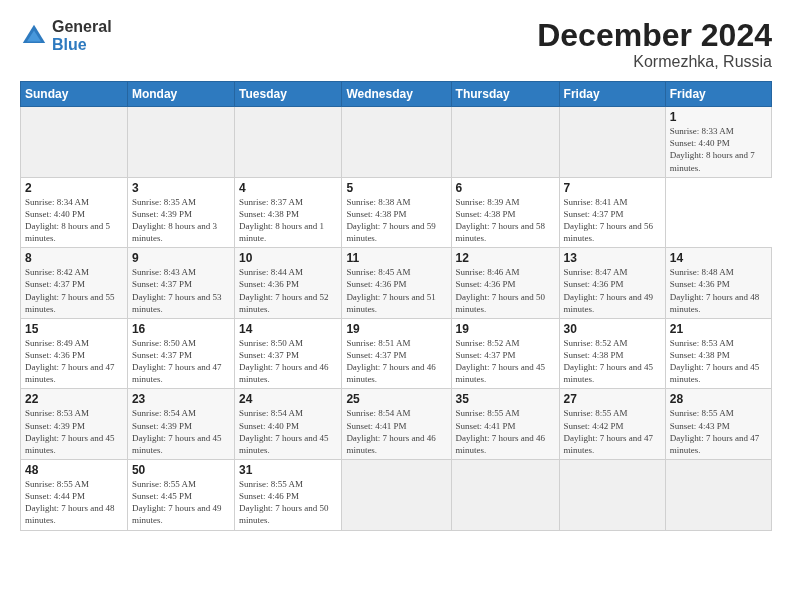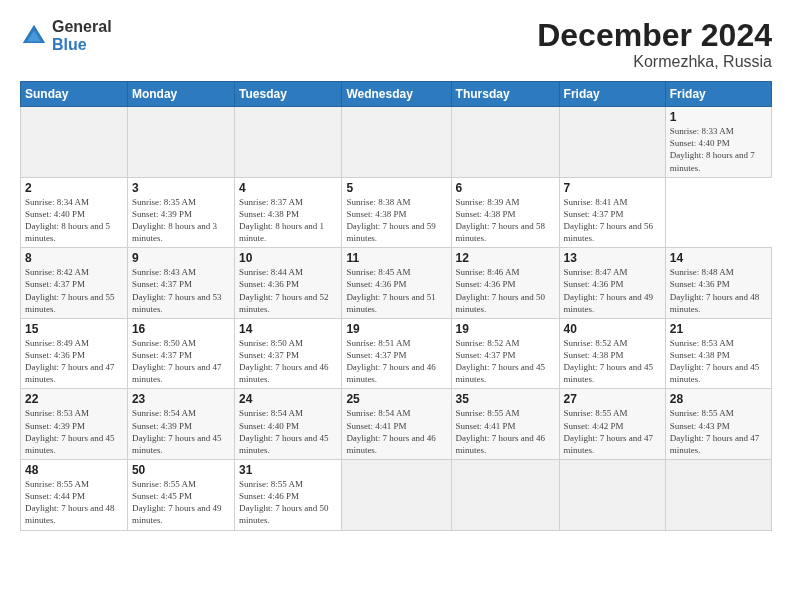--- a/index.html
+++ b/index.html
@@ -164,21 +164,21 @@
           <td><span class="day-num">12</span><span class="day-info">Sunrise: 8:46 AM<br>Sunset: 4:36 PM<br>Daylight: 7 hours and 50 minutes.</span></td>
           <td><span class="day-num">13</span><span class="day-info">Sunrise: 8:47 AM<br>Sunset: 4:36 PM<br>Daylight: 7 hours and 49 minutes.</span></td>
           <td><span class="day-num">14</span><span class="day-info">Sunrise: 8:48 AM<br>Sunset: 4:36 PM<br>Daylight: 7 hours and 48 minutes.</span></td>
         </tr>
         <tr>
           <td><span class="day-num">15</span><span class="day-info">Sunrise: 8:49 AM<br>Sunset: 4:36 PM<br>Daylight: 7 hours and 47 minutes.</span></td>
           <td><span class="day-num">16</span><span class="day-info">Sunrise: 8:50 AM<br>Sunset: 4:37 PM<br>Daylight: 7 hours and 47 minutes.</span></td>
           <td><span class="day-num">14</span><span class="day-info">Sunrise: 8:50 AM<br>Sunset: 4:37 PM<br>Daylight: 7 hours and 46 minutes.</span></td>
           <td><span class="day-num">19</span><span class="day-info">Sunrise: 8:51 AM<br>Sunset: 4:37 PM<br>Daylight: 7 hours and 46 minutes.</span></td>
           <td><span class="day-num">19</span><span class="day-info">Sunrise: 8:52 AM<br>Sunset: 4:37 PM<br>Daylight: 7 hours and 45 minutes.</span></td>
-          <td><span class="day-num">40</span><span class="day-info">Sunrise: 8:52 AM<br>Sunset: 4:38 PM<br>Daylight: 7 hours and 45 minutes.</span></td>
+          <td><span class="day-num">30</span><span class="day-info">Sunrise: 8:52 AM<br>Sunset: 4:38 PM<br>Daylight: 7 hours and 45 minutes.</span></td>
           <td><span class="day-num">21</span><span class="day-info">Sunrise: 8:53 AM<br>Sunset: 4:38 PM<br>Daylight: 7 hours and 45 minutes.</span></td>
         </tr>
         <tr>
           <td><span class="day-num">22</span><span class="day-info">Sunrise: 8:53 AM<br>Sunset: 4:39 PM<br>Daylight: 7 hours and 45 minutes.</span></td>
           <td><span class="day-num">23</span><span class="day-info">Sunrise: 8:54 AM<br>Sunset: 4:39 PM<br>Daylight: 7 hours and 45 minutes.</span></td>
           <td><span class="day-num">24</span><span class="day-info">Sunrise: 8:54 AM<br>Sunset: 4:40 PM<br>Daylight: 7 hours and 45 minutes.</span></td>
           <td><span class="day-num">25</span><span class="day-info">Sunrise: 8:54 AM<br>Sunset: 4:41 PM<br>Daylight: 7 hours and 46 minutes.</span></td>
           <td><span class="day-num">35</span><span class="day-info">Sunrise: 8:55 AM<br>Sunset: 4:41 PM<br>Daylight: 7 hours and 46 minutes.</span></td>
           <td><span class="day-num">27</span><span class="day-info">Sunrise: 8:55 AM<br>Sunset: 4:42 PM<br>Daylight: 7 hours and 47 minutes.</span></td>
           <td><span class="day-num">28</span><span class="day-info">Sunrise: 8:55 AM<br>Sunset: 4:43 PM<br>Daylight: 7 hours and 47 minutes.</span></td>

